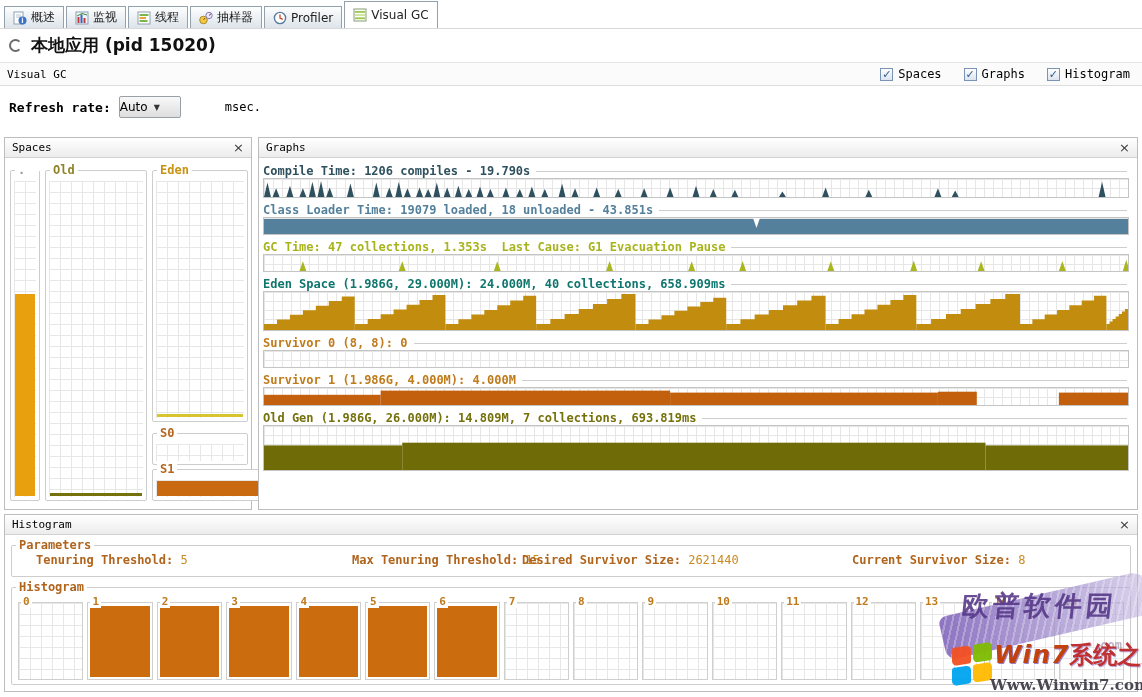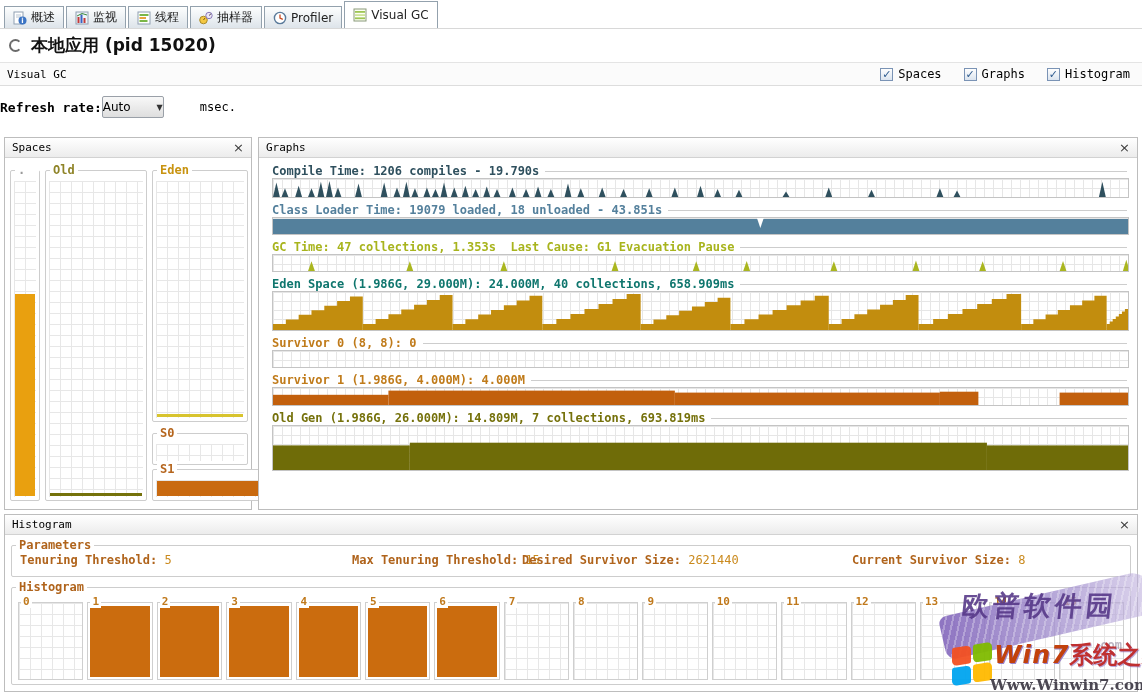--- a/index.html
+++ b/index.html
@@ -29,25 +29,25 @@
   .vgcbar { position:absolute; left:0; top:62px; width:1142px; height:24px; background:#fbfbfb;
             border-top:1px solid #e4e4e4; border-bottom:1px solid #dddddd; display:flex; align-items:center;
             padding:0 12px 0 7px; font-size:11px; }
   .vgcbar .toggles { margin-left:auto; display:flex; gap:22px; align-items:center; }
   .toggle { display:flex; align-items:center; gap:5px; font-size:12px; }
   .cb { width:13px; height:13px; border:1px solid #7a93b5; background:linear-gradient(#fefefe,#dbe4ef);
         display:inline-flex; align-items:center; justify-content:center; font-size:11px; color:#2d5a8e; line-height:1; }
 
   
   .refreshrow { position:absolute; left:0; top:87px; width:1142px; height:40px; background:#fff;
-                display:flex; align-items:center; gap:0; }
+                display:flex; align-items:center; gap:8px; padding-left:9px; }
   .refresh-label { font-weight:bold; font-size:13px; }
   .combo { width:62px; height:22px; border:1px solid #9aa0a8; border-radius:2px;
            background:linear-gradient(#f8f8f8,#dedede); display:flex; align-items:center;
-           justify-content:space-between; gap:6px; font-size:12px; }
+           justify-content:flex-start; gap:6px; font-size:12px; }
   .combo .arrow { font-size:8px; color:#333; }
   .unit { font-size:12px;margin-left:36px; }
 
   
   .panel { position:absolute; border:1px solid #bdbdbd; background:#fff; }
   .phead { height:20px; background:linear-gradient(#ffffff,#ececec); border-bottom:1px solid #d2d2d2;
            display:flex; align-items:center; padding:0 7px; font-size:11px; }
   .phead .x { margin-left:auto; color:#3a3a3a; font-size:13px; line-height:1; }
   .pbody { position:relative; width:100%; }
 
@@ -64,21 +64,21 @@
   .grid-sp { background-image:linear-gradient(to right,#e7e7e7 1px,transparent 1px),
                               linear-gradient(to bottom,#e7e7e7 1px,transparent 1px);
              background-size:11px 11px; background-color:#fff; }
   .grid-g  { background-image:linear-gradient(to right,#e6e6e6 1px,transparent 1px),
                               linear-gradient(to bottom,#e6e6e6 1px,transparent 1px);
              background-size:9px 9px; background-color:#fff; }
 
   .bottomline { position:absolute; left:1px; right:1px; bottom:1px; }
 
   
-  .graph-rows { position:absolute; left:13px; right:8px; top:6px; }
+  .graph-rows { position:absolute; left:4px; right:8px; top:6px; }
   .grow { margin-bottom:5px; }
   .grow-label { display:flex; align-items:center; font-family:"DejaVu Sans Mono","Liberation Mono",monospace;
                 font-weight:bold; font-size:12px; white-space:pre; height:14px; }
   .grow-label .rule { flex:1; border-top:1px solid #cdcdcd; margin-left:6px; margin-right:2px; }
   .chartbox { border:1px solid #c4c4c4; position:relative; overflow:hidden; }
   .chartbox svg { position:absolute; left:0; top:0; }
 
   
   .param-item { position:absolute; top:7px; font-family:"DejaVu Sans Mono","Liberation Mono",monospace;
                 font-size:12px; white-space:pre; }
@@ -385,21 +385,21 @@
 
 <div class="panel panel-histogram">
   <div class="phead">
     <span class="mono">Histogram</span>
     <span class="x">×</span>
   </div>
   <div class="pbody" style="height:156px;">
     <div class="group" style="left:6px; right:6px; top:10px; height:32px;">
       <span class="glabel" style="color:#b0641c;">Parameters</span>
       <div id="params" style="position:relative; width:100%; height:100%;">
-          <span class="param-item" style="left: 8px;"><span class="param-name">Tenuring Threshold: </span><span class="param-val">5</span></span>
+          <span class="param-item" style="left: 24px;"><span class="param-name">Tenuring Threshold: </span><span class="param-val">5</span></span>
           <span class="param-item" style="left: 340px;"><span class="param-name">Max Tenuring Threshold: </span><span class="param-val">15</span></span>
           <span class="param-item" style="left: 510px;"><span class="param-name">Desired Survivor Size: </span><span class="param-val">2621440</span></span>
           <span class="param-item" style="left: 840px;"><span class="param-name">Current Survivor Size: </span><span class="param-val">8</span></span>
         </div>
     </div>
     <div class="group" style="left:6px; right:6px; top:52px; height:98px;">
       <span class="glabel" style="color:#b0641c;">Histogram</span>
       <div class="bins" id="bins">
           <div class="bin">
             <span class="bin-label">0</span>

